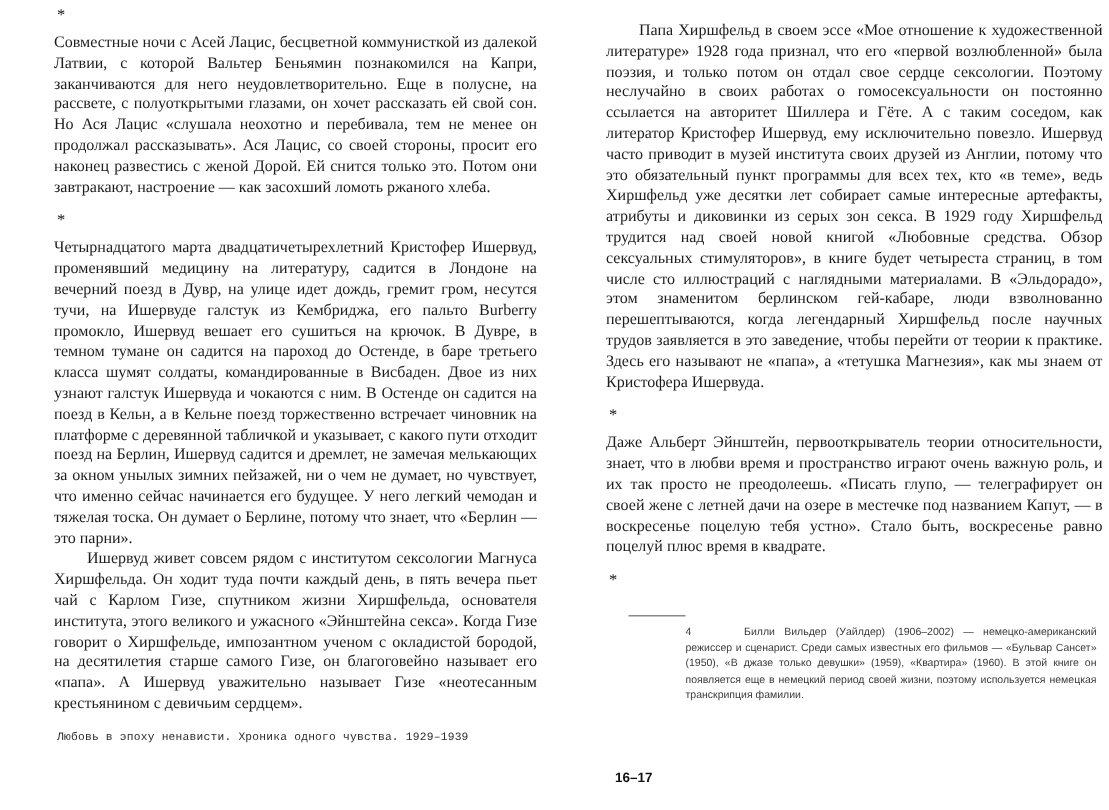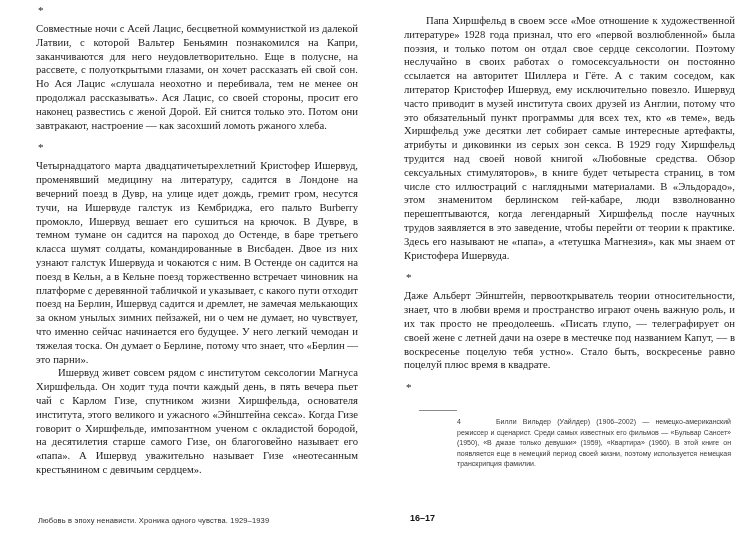--- a/index.html
+++ b/index.html
@@ -55,22 +55,22 @@
     font-family: "Liberation Sans", sans-serif;
     font-size: 7px;
     line-height: 10.5px;
     color: #3a3a3a;
     text-align: justify;
   }
   .fn-num { display: inline-block; width: 39px; }
 
   .footer-title {
     position: absolute;
-    left: 38px; top: 516px;
-    font-family: Liberation Sans, sans-serif;
+    left: 38px; top: 488px;
+    font-family: Liberation Mono, monospace;
     font-size: 7.5px;
     letter-spacing: 0.15px;
     color: #2b2b2b;
     white-space: nowrap;
   }
   .footer-pages {
     position: absolute;
     left: 410px; top: 513px;
     font-family: "Liberation Sans", sans-serif;
     font-size: 9px;

